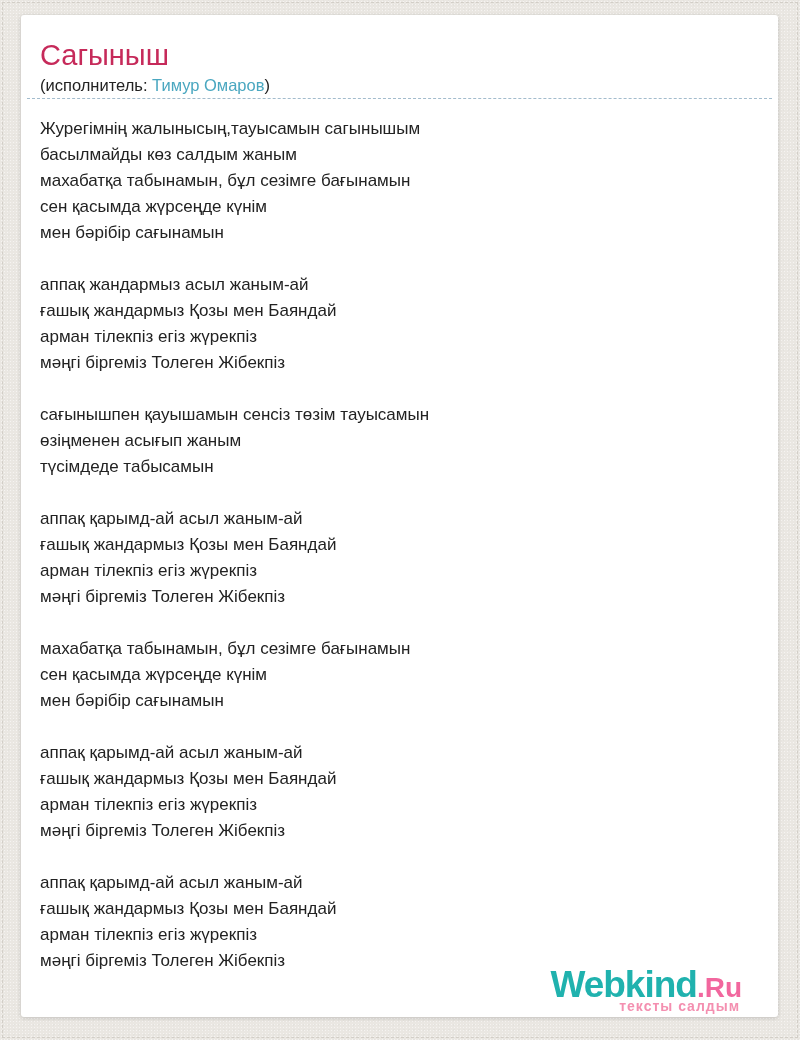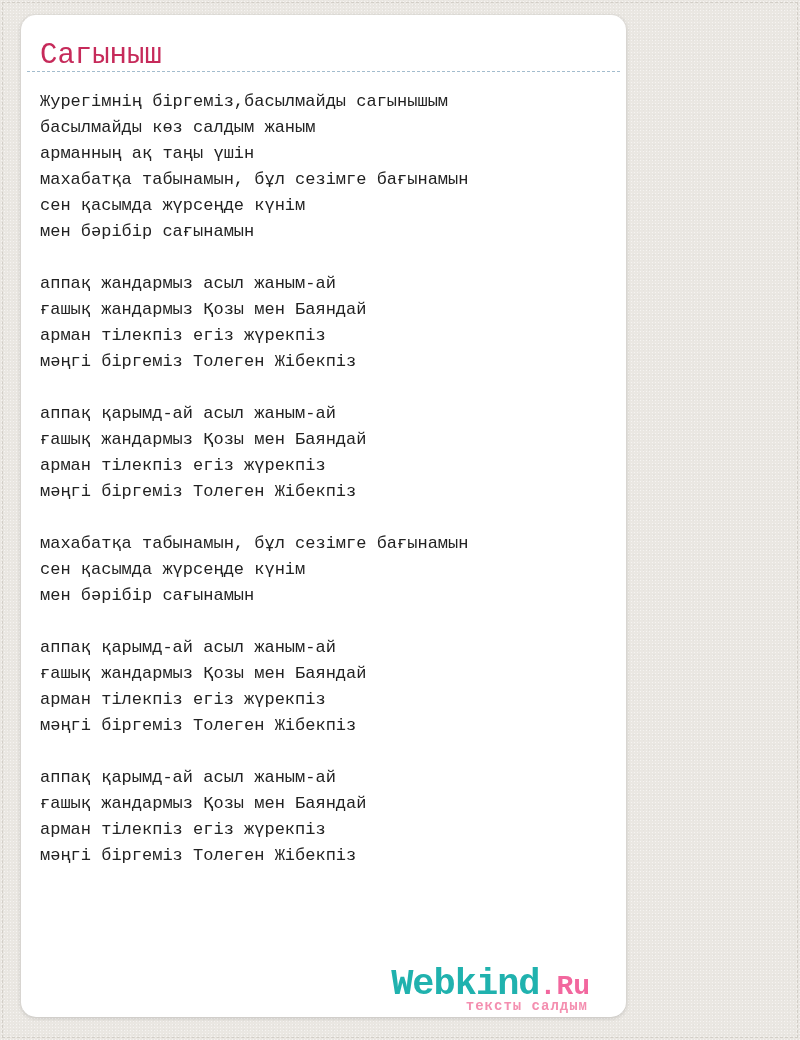--- a/index.html
+++ b/index.html
@@ -21,26 +21,25 @@
   .frame {
     position: absolute;
     inset: 2px;
     border: 1px dashed #d2cec7;
     pointer-events: none;
   }
   .sheet {
     position: absolute;
     left: 21px;
     top: 15px;
-    width: 605px;
+    width: 757px;
     height: 1002px;
     background: #ffffff;
-    border-radius: 15px;
+    border-radius: 3px;
     box-shadow: 0 1px 4px rgba(0,0,0,0.18);
-    font-family: Liberation Mono, monospace;
   }
   .header {
     padding: 25px 19px 0 19px;
   }
   h1.song-title {
     margin: 0;
     font-size: 29px;
     font-weight: 400;
     line-height: 31px;
     color: var(--title, #c62a5a);
@@ -108,38 +107,43 @@
 </style>
 </head>
 <body>
 
 <div class="frame"></div>
 
 <div class="sheet">
 
   <div class="header">
     <h1 class="song-title">Сагыныш</h1>
+    <div class="artist-line"><span>(исполнитель: </span><a class="artist-link">Тимур Омаров</a><span>)</span></div>
   </div>
 
   <div class="separator"></div>
 
   <div class="lyrics">
       <div class="stanza">
-        <div class="lyric-line">Журегімнің біргеміз,басылмайды сагынышым</div>
+        <div class="lyric-line">Журегімнің жалынысың,тауысамын сагынышым</div>
         <div class="lyric-line">басылмайды көз салдым жаным</div>
-        <div class="lyric-line">арманның ақ таңы үшін</div>
         <div class="lyric-line">махабатқа табынамын, бұл сезімге бағынамын</div>
         <div class="lyric-line">сен қасымда жүрсеңде күнім</div>
         <div class="lyric-line">мен бәрібір сағынамын</div>
       </div>
       <div class="stanza">
         <div class="lyric-line">аппақ жандармыз асыл жаным-ай</div>
         <div class="lyric-line">ғашық жандармыз Қозы мен Баяндай</div>
         <div class="lyric-line">арман тілекпіз егіз жүрекпіз</div>
         <div class="lyric-line">мәңгі біргеміз Толеген Жібекпіз</div>
+      </div>
+      <div class="stanza">
+        <div class="lyric-line">сағынышпен қауышамын сенсіз төзім тауысамын</div>
+        <div class="lyric-line">өзіңменен асығып жаным</div>
+        <div class="lyric-line">түсімдеде табысамын</div>
       </div>
       <div class="stanza">
         <div class="lyric-line">аппақ қарымд-ай асыл жаным-ай</div>
         <div class="lyric-line">ғашық жандармыз Қозы мен Баяндай</div>
         <div class="lyric-line">арман тілекпіз егіз жүрекпіз</div>
         <div class="lyric-line">мәңгі біргеміз Толеген Жібекпіз</div>
       </div>
       <div class="stanza">
         <div class="lyric-line">махабатқа табынамын, бұл сезімге бағынамын</div>
         <div class="lyric-line">сен қасымда жүрсеңде күнім</div>

